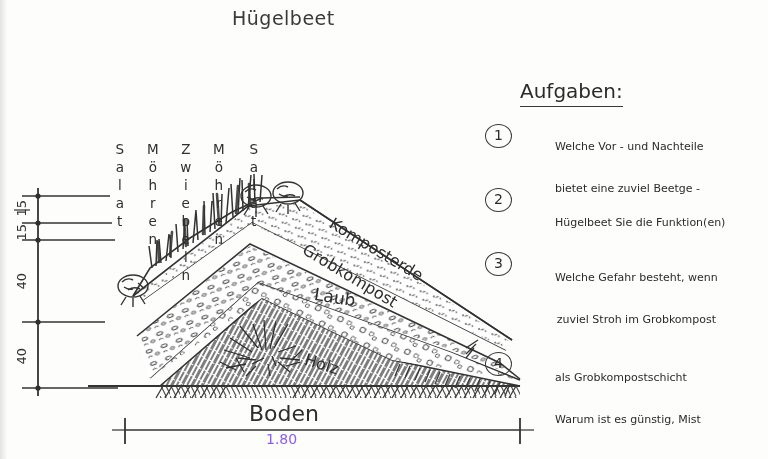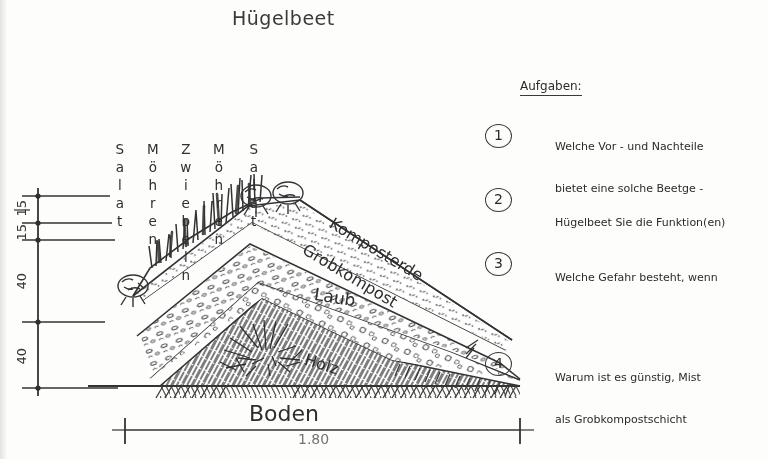--- a/index.html
+++ b/index.html
@@ -29,21 +29,21 @@
     line-height:1.28;
   }
   
   #title{
     left:232px;top:6px;
     font-size:19px;letter-spacing:.5px;
     color:#3a3a3a;
   }
   
   #tasks-head{
-    left:520px;top:79px;font-size:12px;color:#2b2b2b;
+    left:520px;top:79px;font-size:20px;color:#2b2b2b;
     border-bottom:1.5px solid #3a3a3a;padding-bottom:1px;
   }
   .task{position:absolute;font-size:11px;color:#2b2b2b;margin-left:37px;}
   .task .body{display:block;}
   #task-1{left:518px;top:112px;}
   #task-2{left:518px;top:188px;}
   #task-3{left:518px;top:243px;text-align:center;}
   #task-4{left:518px;top:343px;}
   .num-circle{
     position:absolute;
@@ -71,21 +71,21 @@
     font-size:16px;color:#2d2d2d;
     transform-origin:left top;
     white-space:nowrap;
   }
   .dim-v{
     position:absolute;font-size:13px;color:#333;
     transform-origin:center center;
     transform:rotate(-90deg);
   }
   #boden-label{left:249px;top:400px;font-size:22px;color:#2d2d2d;}
-  #width-label{left:266px;top:431px;font-size:14px;color:#737373;margin-left:32px;}
+  #width-label{left:266px;top:431px;font-size:14px;color:#8b5cf6;}
 </style>
 </head>
 <body>
 
 <div id="sheet">
 
   <div class="margin-strip"></div>
 
   <div class="ht" id="title">Hügelbeet</div>
 
@@ -274,33 +274,34 @@
   <div class="ht dim-v" style="left:10px;top:273px;width:24px;text-align:center;">40</div>
   <div class="ht dim-v" style="left:10px;top:348px;width:24px;text-align:center;">40</div>
 
   <div class="ht" id="width-label">1.80</div>
 
   <div class="ht" id="tasks-head">Aufgaben:</div>
 
   <div class="num-circle" id="num-1">1</div>
   <div class="ht task" id="task-1">
     <span class="body">Welche Vor - und Nachteile</span>
-    <span class="body">bietet eine solche Beetge -</span>
+    <span class="body">bietet eine zuviel Beetge -</span>
   </div>
 
   <div class="num-circle" id="num-2">2</div>
   <div class="ht task" id="task-2">
     <span class="body">Hügelbeet Sie die Funktion(en)</span>
   </div>
 
   <div class="num-circle" id="num-3">3</div>
   <div class="ht task" id="task-3">
     <span class="body">Welche Gefahr besteht, wenn</span>
+    <span class="body">zuviel Stroh im Grobkompost</span>
   </div>
 
   <div class="num-circle" id="num-4">4</div>
   <div class="ht task" id="task-4">
+    <span class="body">als Grobkompostschicht</span>
     <span class="body">Warum ist es günstig, Mist</span>
-    <span class="body">als Grobkompostschicht</span>
     
   </div>
 
 </div>
 
 </body></html>

